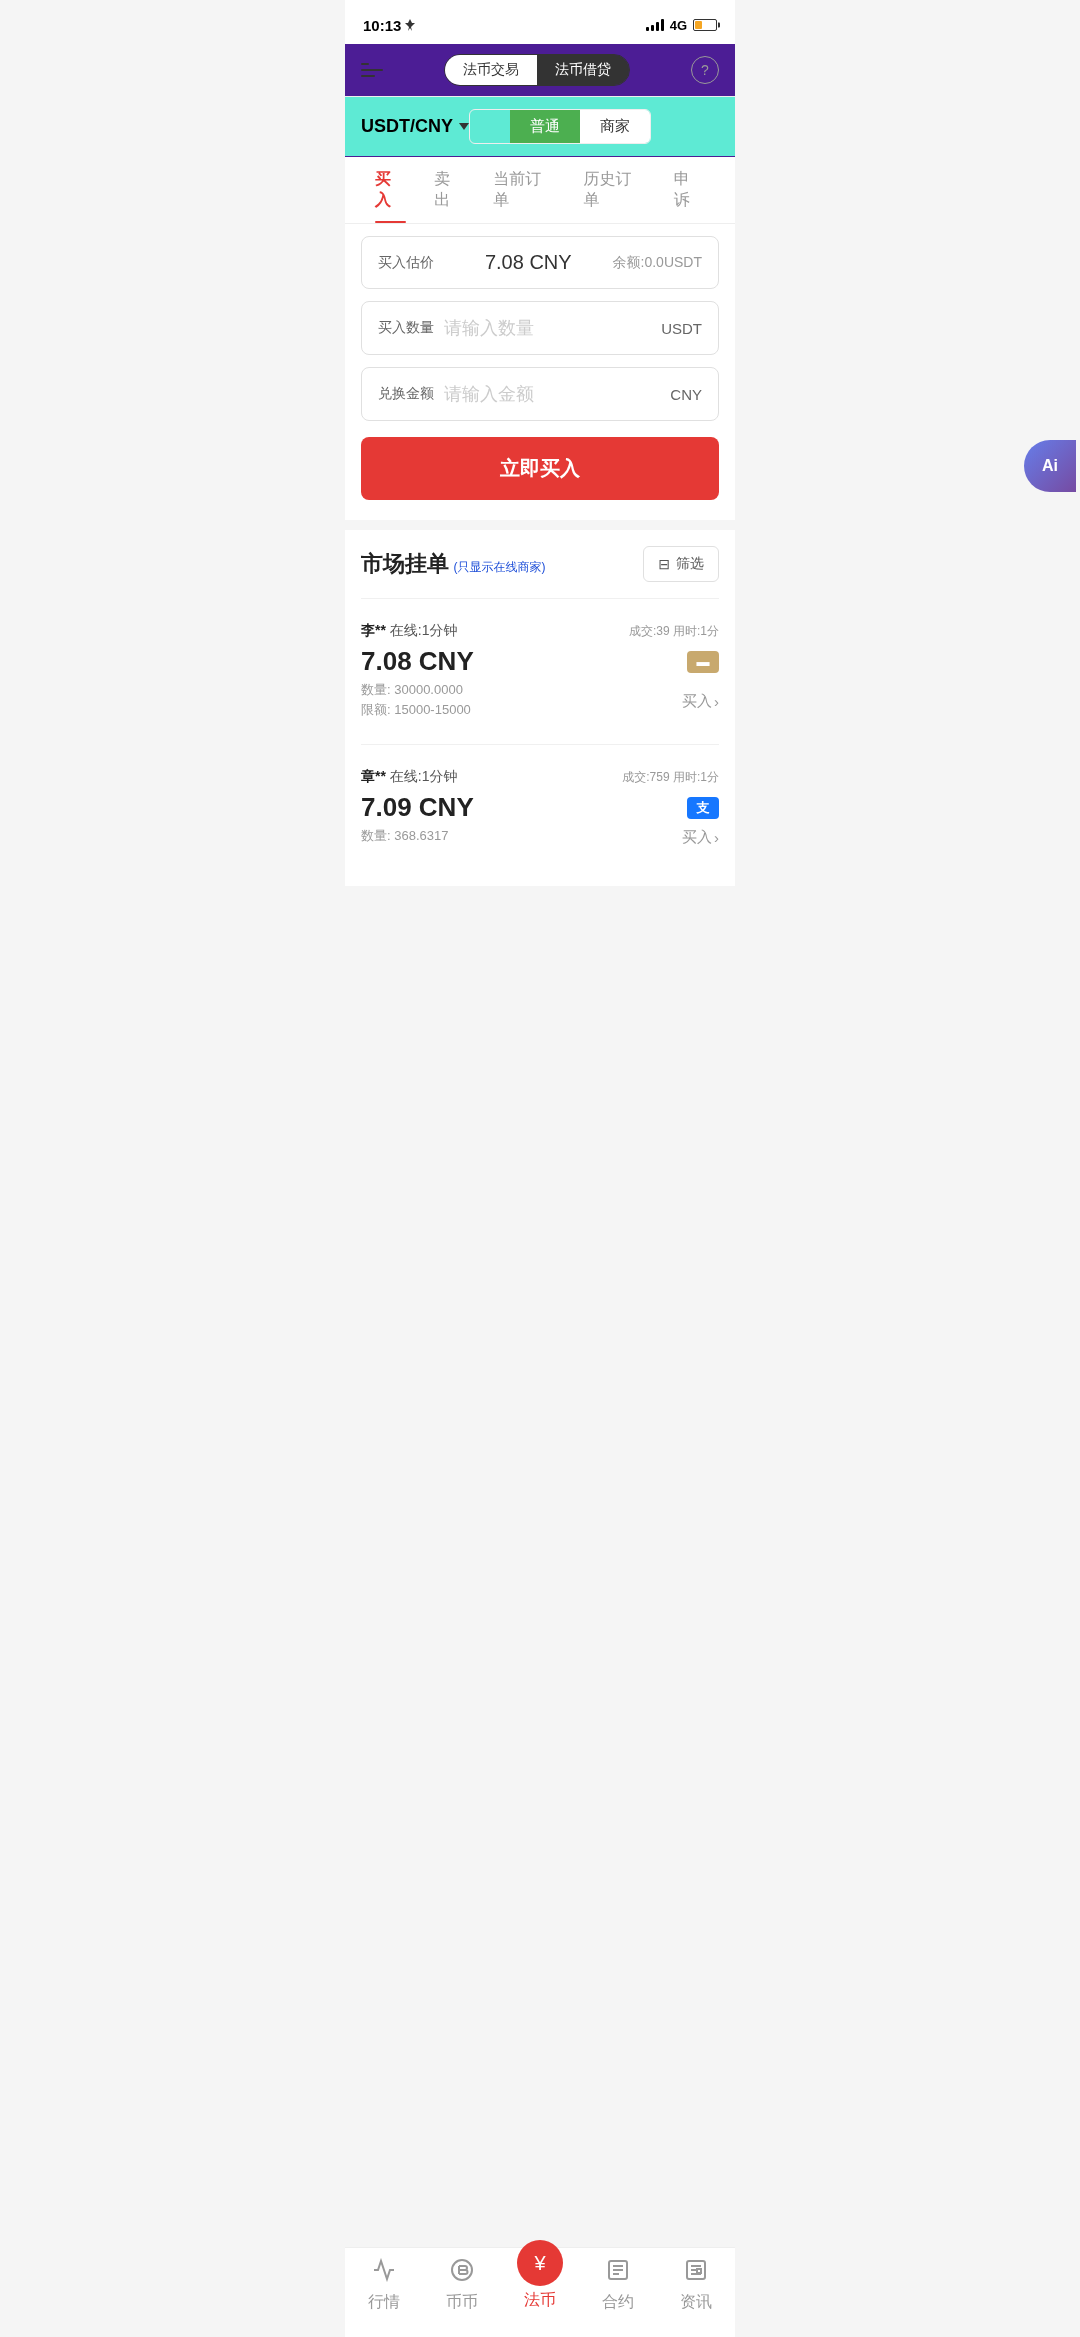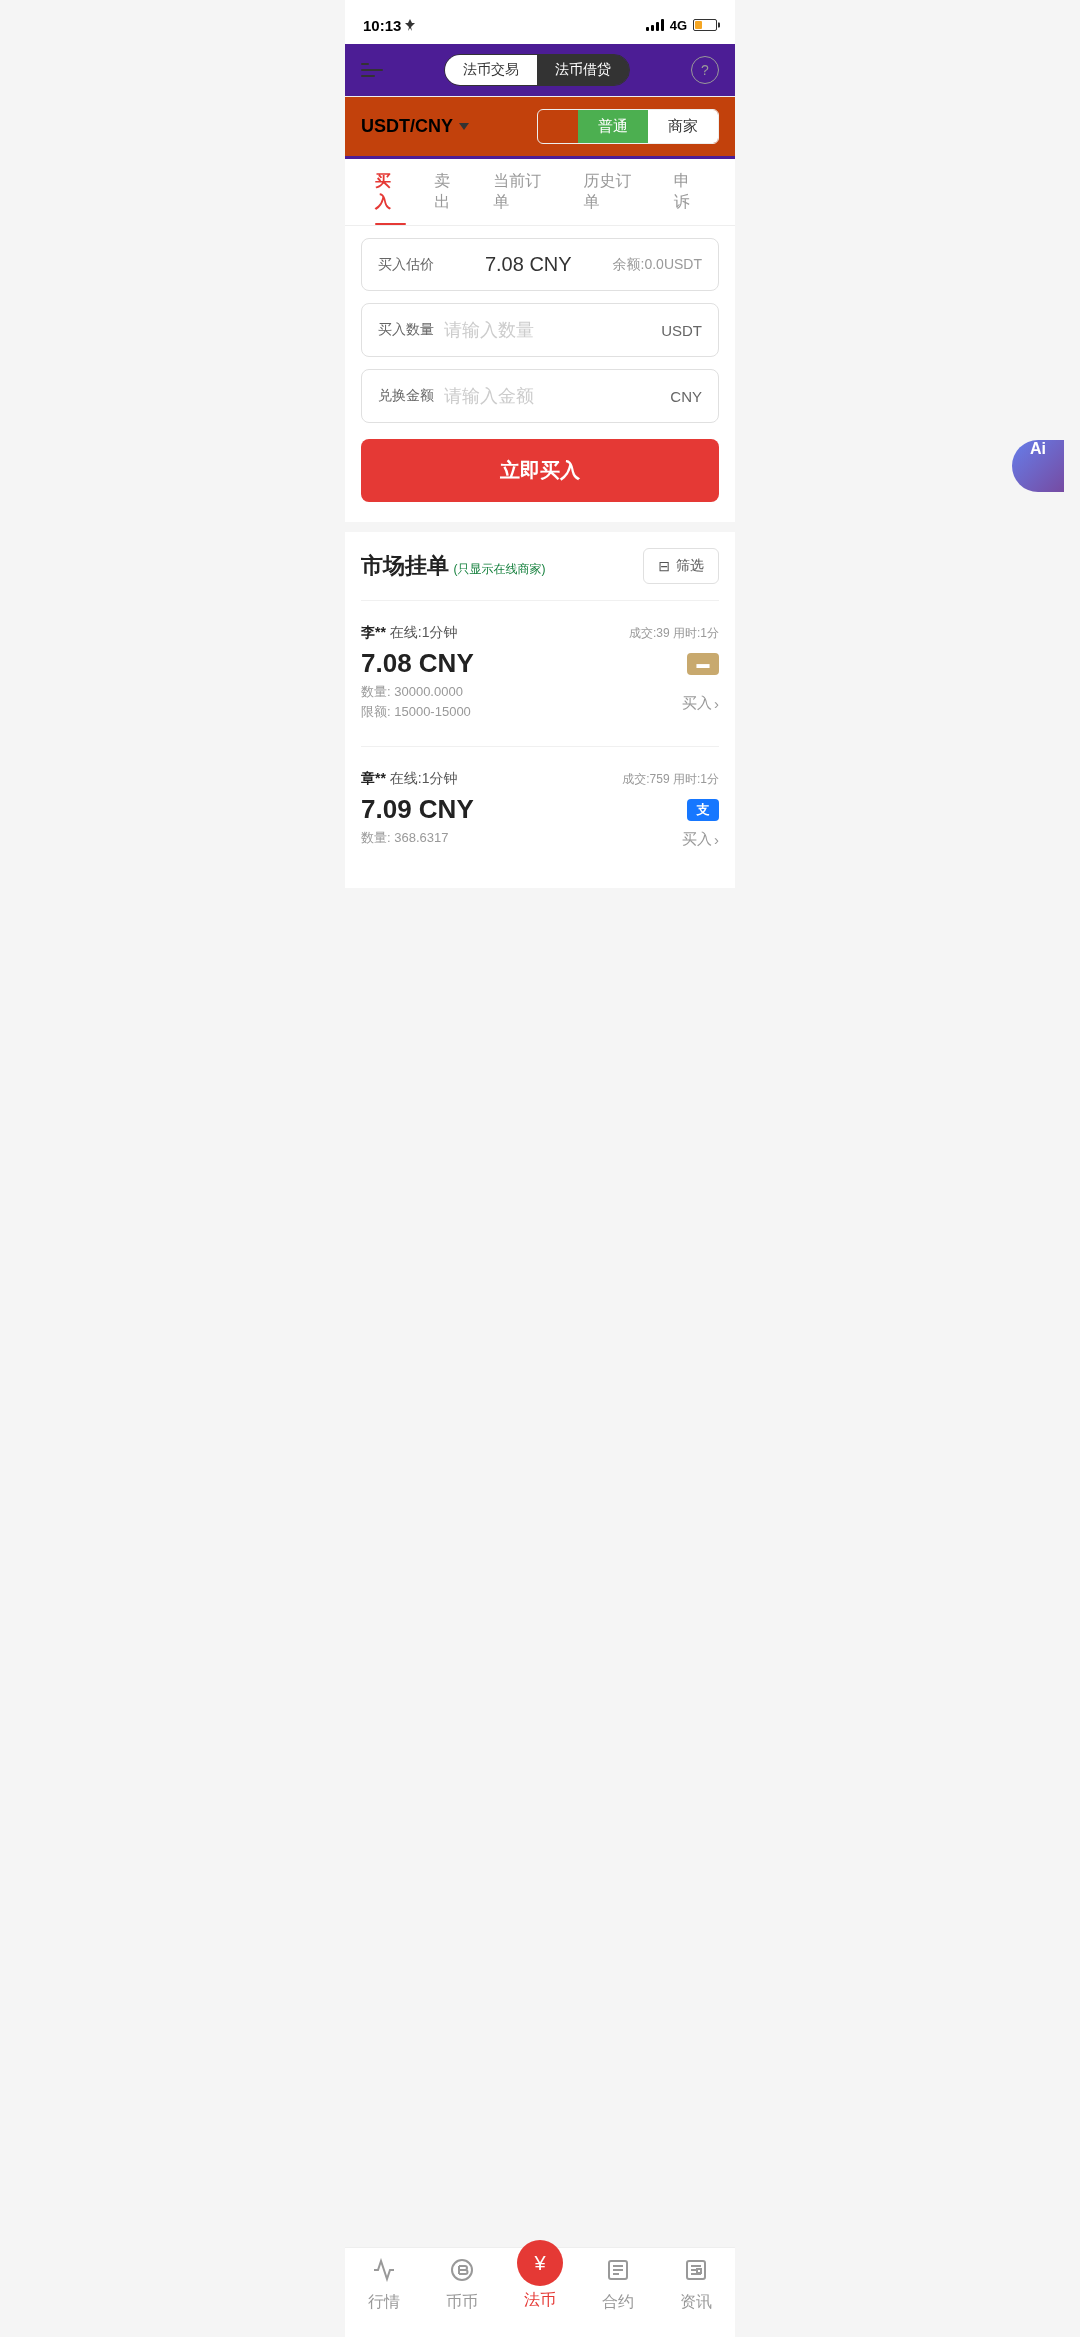--- a/index.html
+++ b/index.html
@@ -133,26 +133,25 @@
       display: flex;
       align-items: center;
       justify-content: center;
       color: #999;
       font-size: 14px;
       cursor: pointer;
     }
 
     
     .pair-row {
-      background: #c2410c;
-      display: flex;
-      align-items: center;
-      justify-content: space-between;
+      background: #5eead4;
+      display: flex;
+      align-items: center;
       padding: 12px 16px;
-      border-bottom: 3px solid #4c1d95;
+      border-bottom: 1px solid #4c1d95;
     }
     .pair-label {
       font-size: 18px;
       font-weight: 700;
       display: flex;
       align-items: center;
       gap: 6px;
     }
     .chevron-down {
       width: 0;
@@ -282,21 +281,21 @@
       justify-content: space-between;
       margin-bottom: 16px;
     }
     .market-title {
       font-size: 22px;
       font-weight: 700;
       color: #222;
     }
     .market-subtitle {
       font-size: 12px;
-      color: #15803d;
+      color: #1d4ed8;
       font-weight: 400;
     }
     .filter-btn {
       display: flex;
       align-items: center;
       gap: 6px;
       border: 1px solid #e0e0e0;
       border-radius: 6px;
       padding: 8px 14px;
       font-size: 14px;
@@ -414,28 +413,28 @@
       align-items: center;
       justify-content: center;
       color: #fff;
       font-size: 22px;
       margin-top: -18px;
     }
 
     
     .ai-badge {
       position: fixed;
-      right: 16px;
+      right: 4px;
       top: 440px;
       width: 52px;
       height: 52px;
       background: linear-gradient(135deg, #667eea 0%, #764ba2 100%);
       border-radius: 50% 0 0 50%;
       display: flex;
-      align-items: flex-start;
+      align-items: center;
       justify-content: center;
       color: #fff;
       font-size: 16px;
       font-weight: 700;
       cursor: pointer;
     }
   </style>
 </head>
 <body>
 

